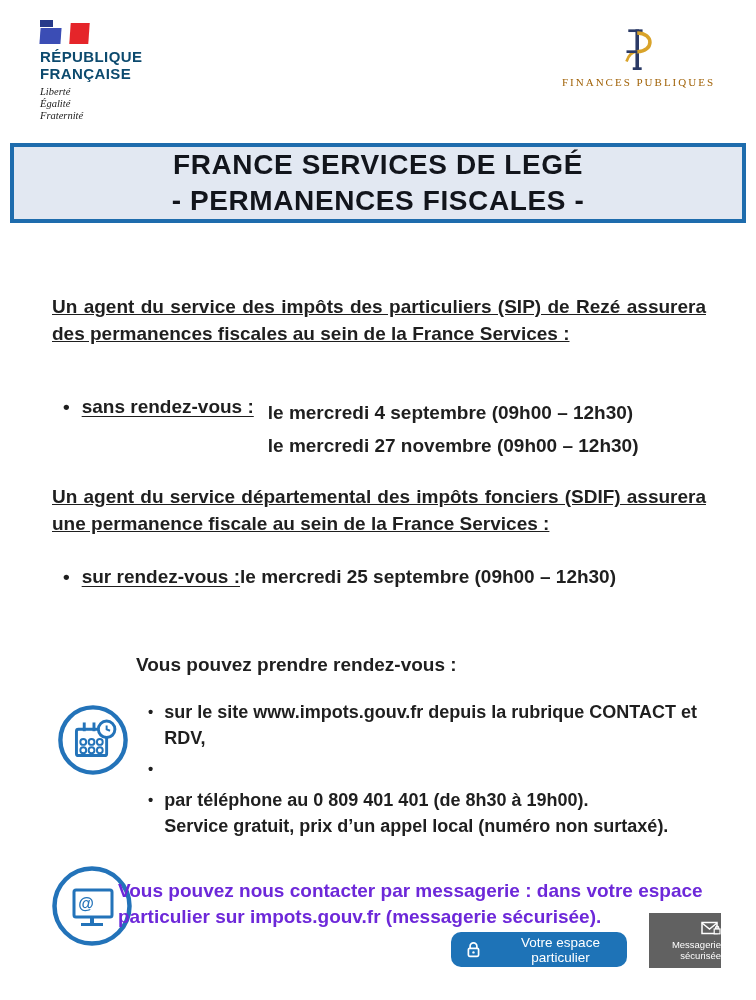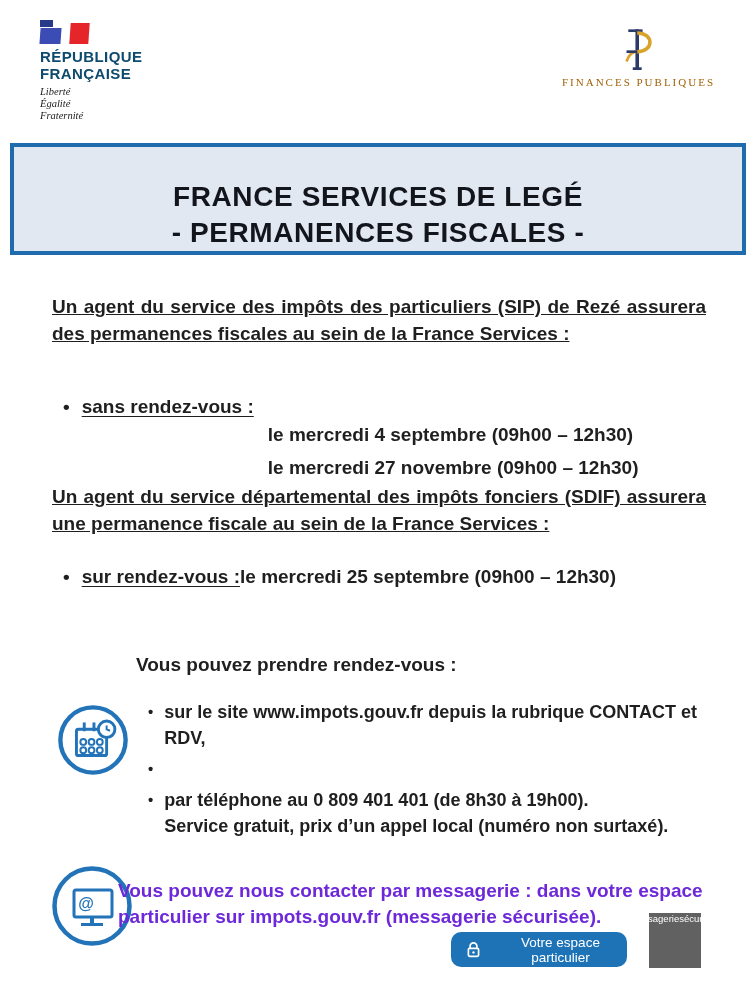--- a/index.html
+++ b/index.html
@@ -13,57 +13,57 @@
   .flag-blue { position:absolute; left:0; top:8px; width:21px; height:16px; background:#3b4db5; transform:skewX(-4deg); }
   .flag-red  { position:absolute; left:30px; top:3px; width:19px; height:21px; background:#e5252a; transform:skewX(-4deg); }
   .republic-name { font-size:15px; font-weight:bold; color:#0c4a6e; letter-spacing:0.4px; line-height:17px; }
   .motto { margin-top:4px; font-family:"Liberation Serif", serif; font-style:italic; font-size:10.5px; color:#1a1a1a; line-height:12px; }
 
   .fp-logo { position:absolute; right:30px; top:24px; width:175px; text-align:center; }
   .fp-monogram { display:block; margin:0 auto 2px auto; }
   .fp-label { font-family:"Liberation Serif", serif; font-size:11px; letter-spacing:2px; color:#a16207; white-space:nowrap; }
 
   
-  .banner { position:absolute; left:10px; top:143px; width:736px; height:112px;
+  .banner { position:absolute; left:10px; top:143px; width:736px; height:80px;
             background:#e2e8f2; border:4px solid #1e6cad;
-            display:flex; flex-direction:column; justify-content:flex-end; align-items:center; }
+            display:flex; flex-direction:column; justify-content:space-between; align-items:center; }
   .banner-line { font-size:28px; font-weight:bold; letter-spacing:0.6px; color:#12151c; line-height:36px; }
 
   
   .para { position:absolute; left:52px; width:654px; font-size:19px; font-weight:bold;
           color:#1f1f1f; line-height:27px; text-align:justify;text-decoration:underline; }
   .para-sip { top:293px; }
   .para-sdif { top:483px; }
 
   .bullet-row { position:absolute; left:63px; display:flex; font-size:19px; font-weight:bold; color:#1f1f1f; }
   .bullet-sip { top:396px; }
   .bullet-sdif { top:566px; }
   .bullet-dot { margin-right:12px; }
   .bullet-label { text-decoration:underline; text-underline-offset:3px; }
-  .date-col { margin-left:14px; line-height:33px;margin-top:22px; }
+  .date-col { margin-left:14px; line-height:33px; }
   .date-inline { }
 
   
   .appt-heading { position:absolute; left:136px; top:654px; font-size:19px; font-weight:bold; color:#1f1f1f; }
   .calendar-icon { position:absolute; left:56px; top:701px; }
   .appt-list { position:absolute; left:148px; top:699px; width:585px; }
   .appt-item { display:flex; margin-bottom:5px; font-size:18px; font-weight:bold; color:#1f1f1f; line-height:26px; }
   .appt-item .bullet-dot { font-size:15px; margin-right:11px; line-height:26px; }
 
   
   .monitor-icon { position:absolute; left:50px; top:864px; }
   .messaging-text { position:absolute; left:118px; top:878px; width:600px;
                     font-size:19px; font-weight:bold; color:#6d28d9; line-height:26px; }
   .espace-button { position:absolute; left:451px; top:932px; width:176px; height:35px;
                    background:#1e73b7; border:none; border-radius:10px; color:#ffffff;
                    display:flex; align-items:center; gap:12px; padding-left:14px;
                    font-family:"Liberation Sans", sans-serif; font-size:13.5px; cursor:pointer; }
-  .secure-badge { position:absolute; left:649px; top:913px; width:52px; height:55px;
-                  background:#616161; color:#ffffff; display:flex; flex-direction:row;
-                  align-items:flex-start; justify-content:center; font-size:9.5px; line-height:11px; }
+  .secure-badge { position:absolute; left:649px; top:913px; width:72px; height:55px;
+                  background:#616161; color:#ffffff; display:flex; flex-direction:column;
+                  align-items:flex-end; justify-content:center; font-size:9.5px; line-height:11px; }
   .secure-badge svg { margin-bottom:2px; }
 </style>
 </head>
 <body>
 
 <div class="page">
 
   <div class="republic-logo">
     <div class="flag">
       <div class="flag-navy"></div>

